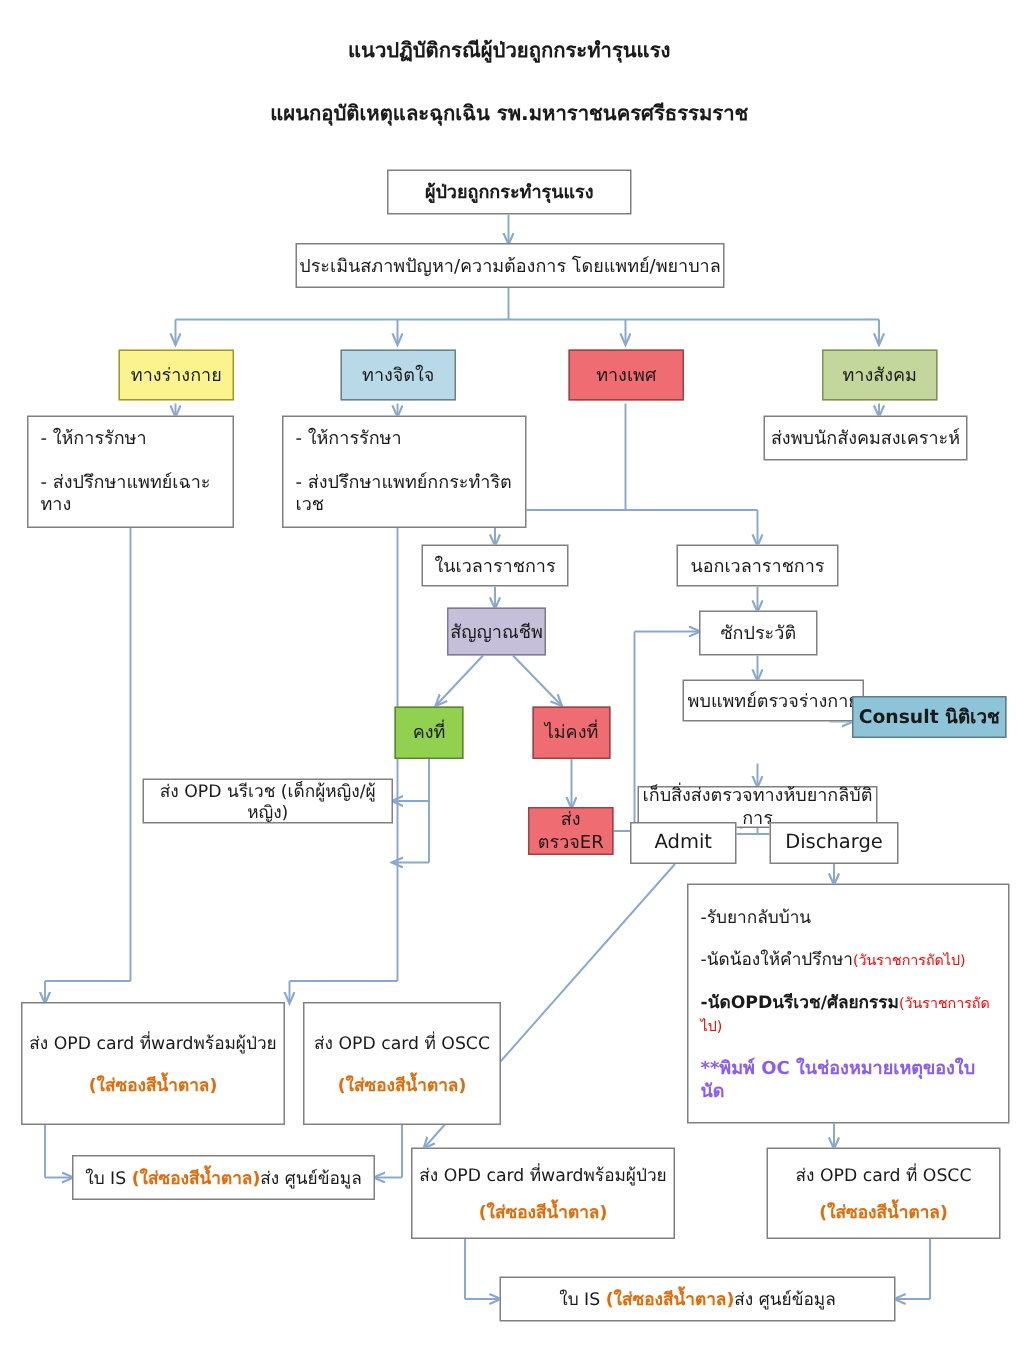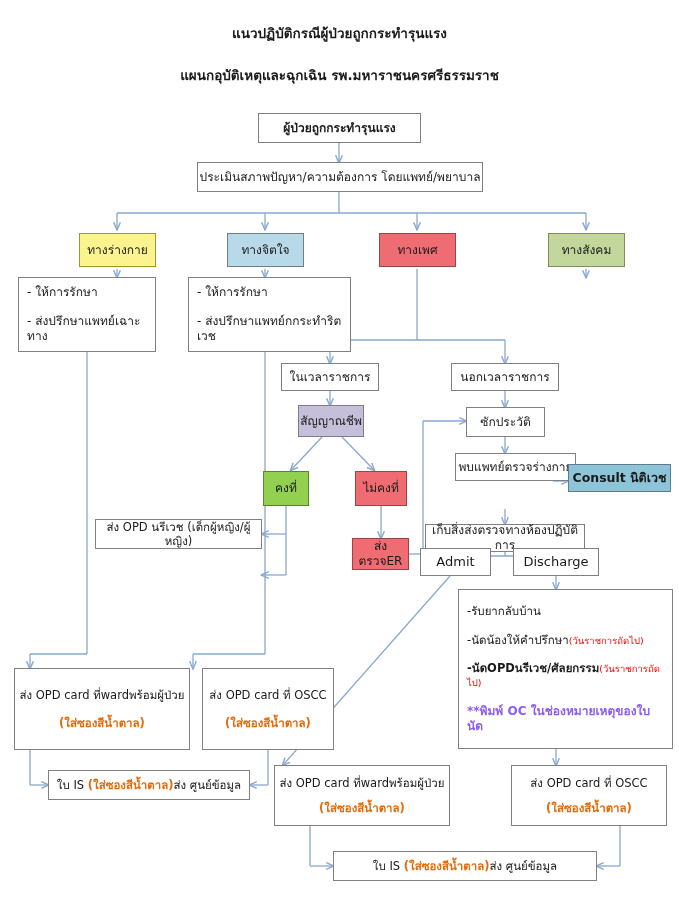--- a/index.html
+++ b/index.html
@@ -196,20 +196,23 @@
     <span class="gap"></span>
     <span class="row">- ส่งปรึกษาแพทย์เฉาะทาง</span>
   </div>
 
   <div class="node left c-plain fs12" style="left:188px; top:277px; width:163px; height:75px;">
     <span class="row">- ให้การรักษา</span>
     <span class="gap"></span>
     <span class="row">- ส่งปรึกษาแพทย์กกระทำริตเวช</span>
   </div>
 
+  <div class="node center c-plain fs12" style="left:509px; top:277px; width:136px; height:30px;">
+    <span class="row">ส่งพบนักสังคมสงเคราะห์</span>
+  </div>
 
   <div class="node center c-plain fs12" style="left:281px; top:363px; width:98px; height:28px;">
     <span class="row">ในเวลาราชการ</span>
   </div>
 
   <div class="node center c-plain fs12" style="left:451px; top:363px; width:108px; height:28px;">
     <span class="row">นอกเวลาราชการ</span>
   </div>
 
   <div class="node center c-purple fs12" style="left:298px; top:405px; width:66px; height:32px;">
@@ -239,21 +242,21 @@
 
   <div class="node center c-plain fs12" style="left:455px; top:453px; width:121px; height:28px;">
     <span class="row">พบแพทย์ตรวจร่างกาย</span>
   </div>
 
   <div class="node center c-teal fs125 bold" style="left:568px; top:464px; width:103px; height:28px;">
     <span class="row">Consult นิติเวช</span>
   </div>
 
   <div class="node center c-plain fs12" style="left:425px; top:524px; width:160px; height:28px;">
-    <span class="row">เก็บสิ่งส่งตรวจทางห้องปฏิบัติการ</span>
+    <span class="row">เก็บสิ่งส่งตรวจทางห้บยากลิบัติการ</span>
   </div>
 
   <div class="node center c-plain fs13" style="left:420px; top:548px; width:71px; height:28px;">
     <span class="row">Admit</span>
   </div>
 
   <div class="node center c-plain fs13" style="left:513px; top:548px; width:86px; height:28px;">
     <span class="row">Discharge</span>
   </div>
 

